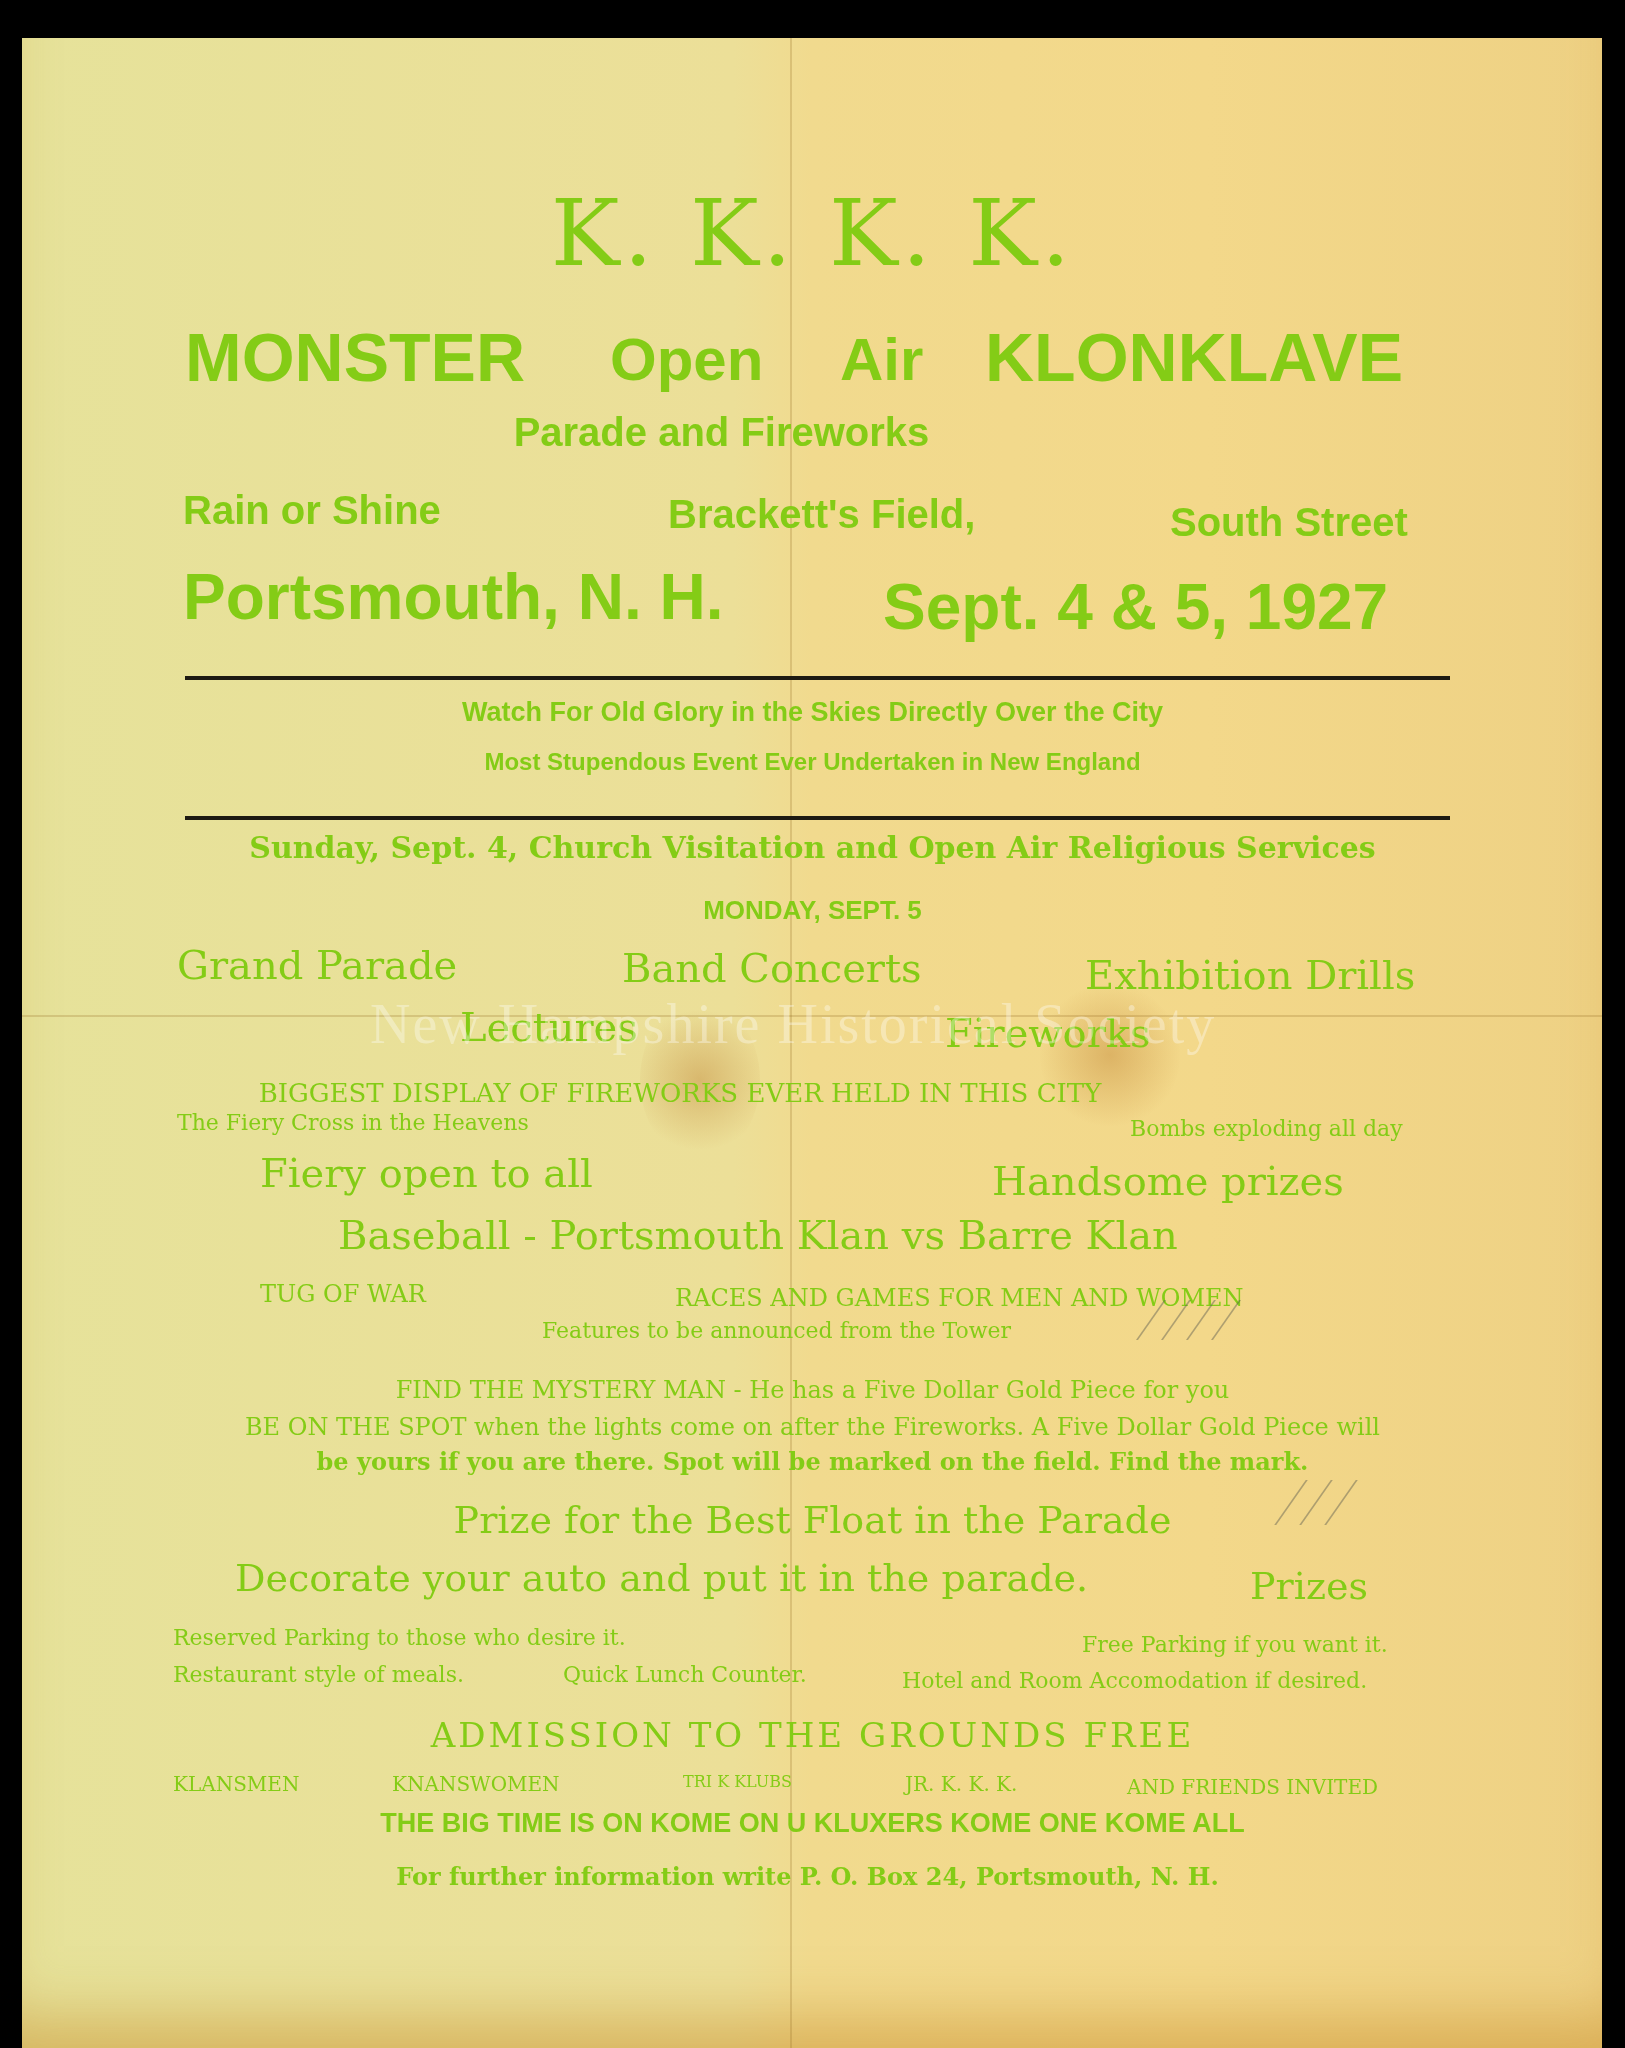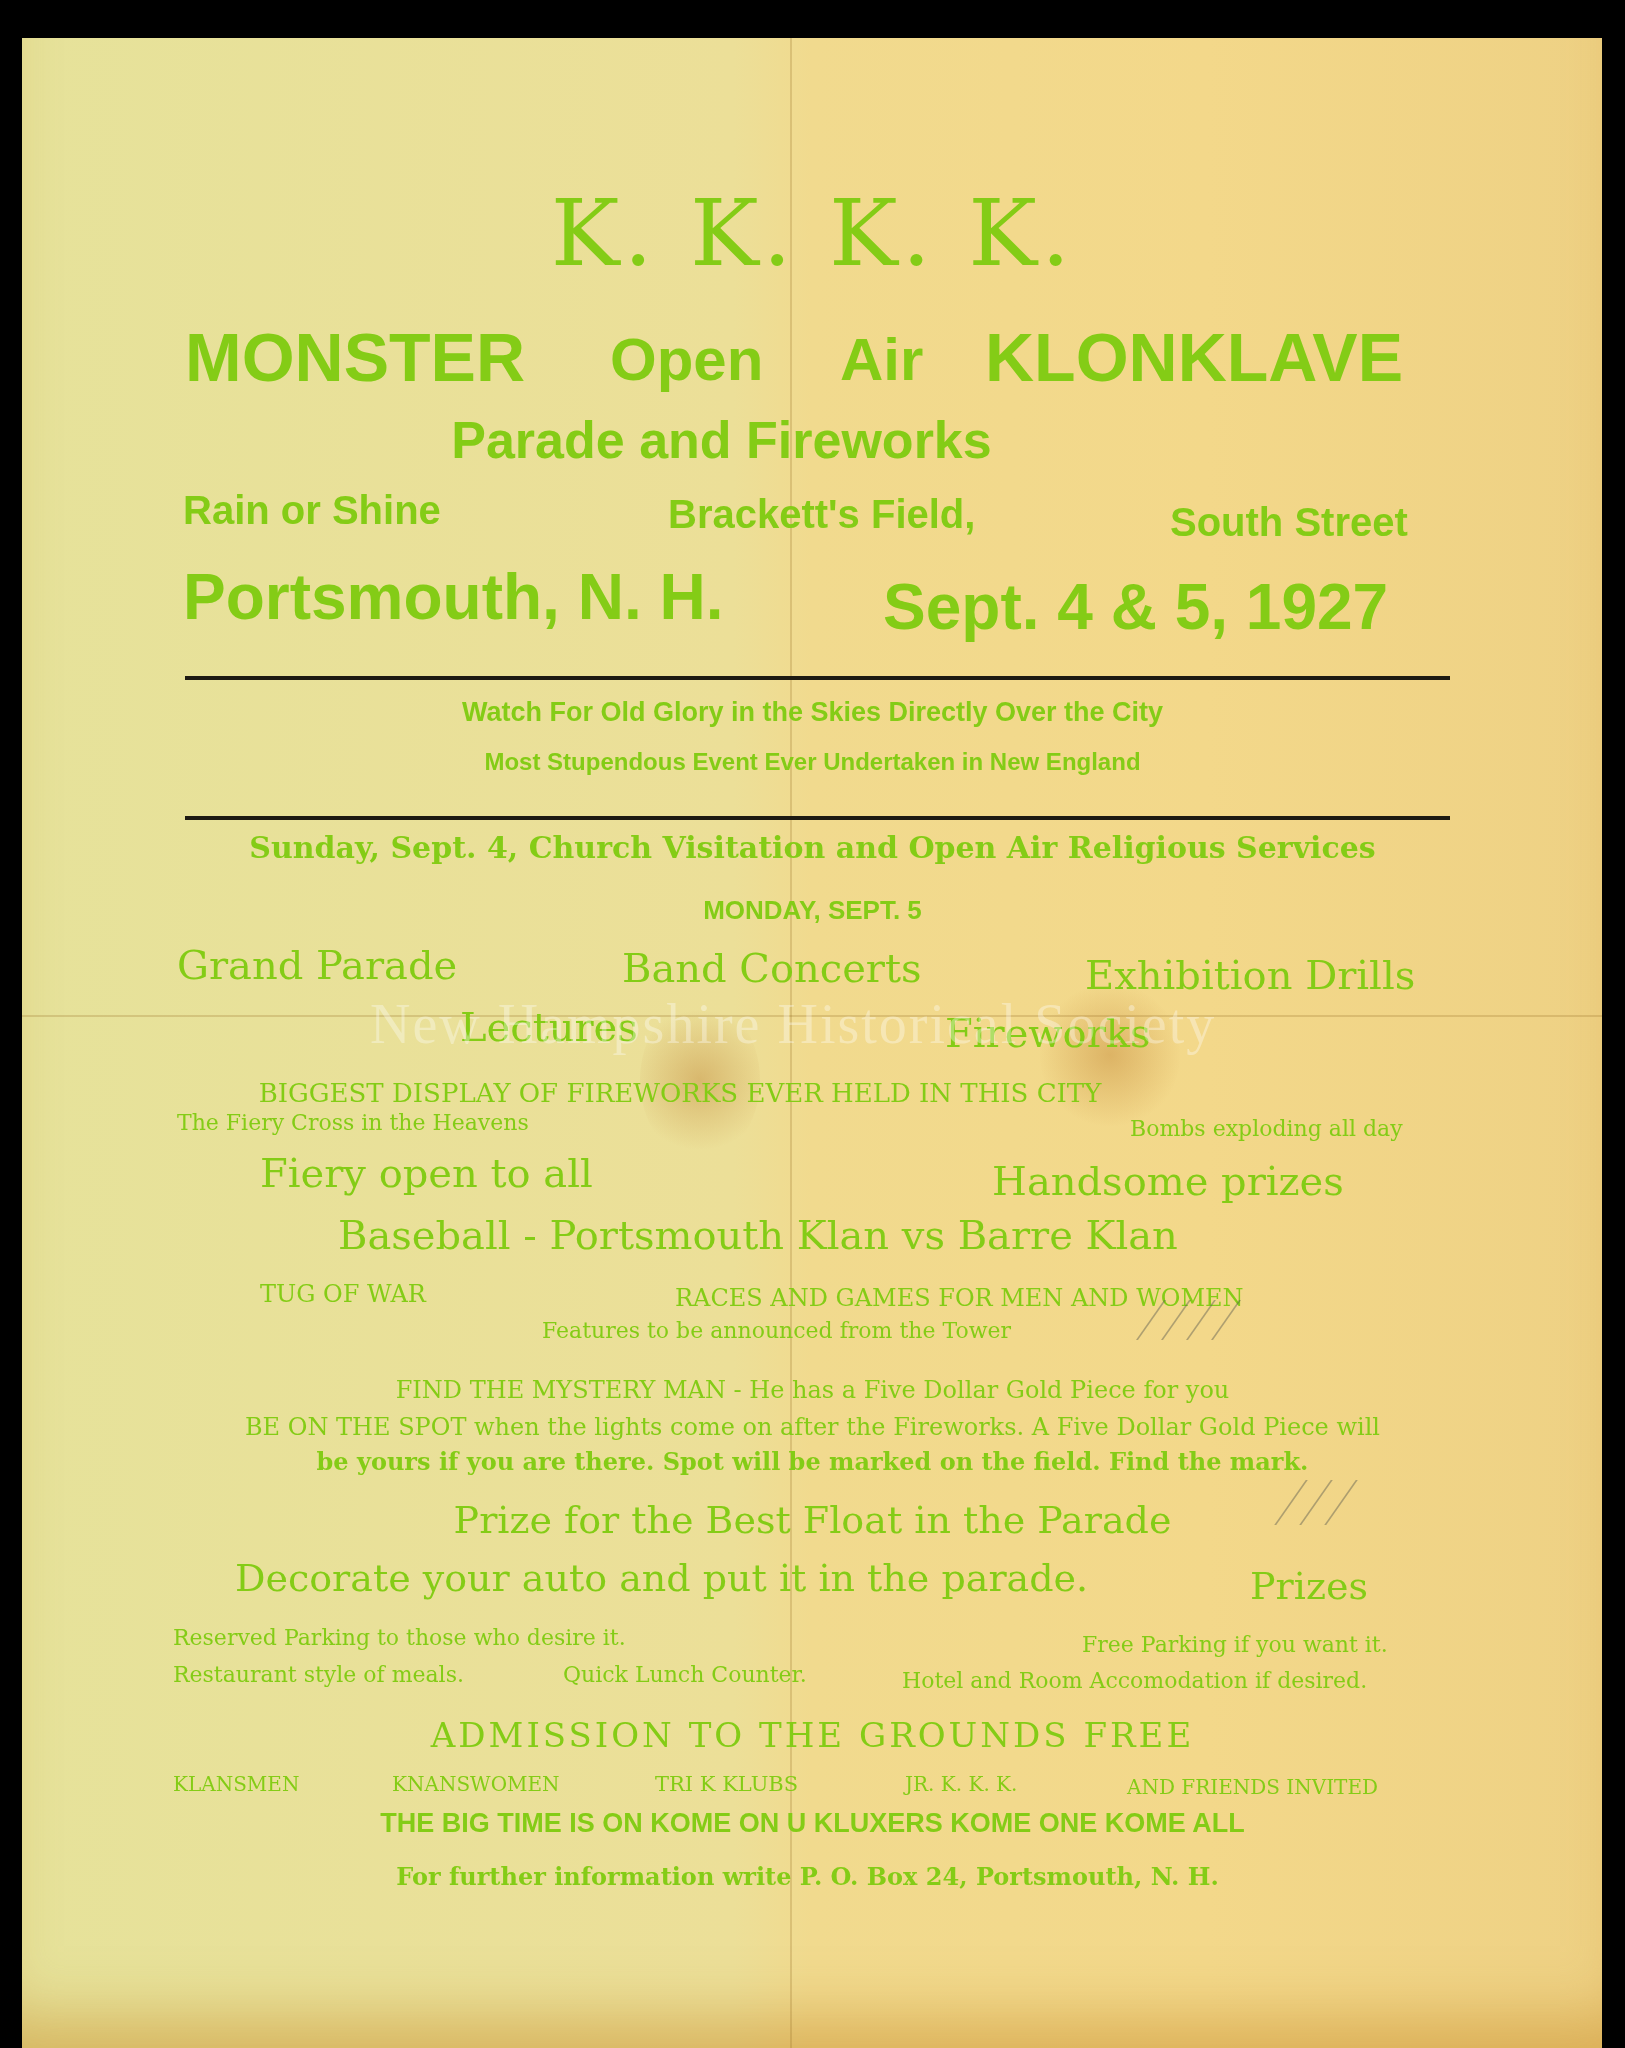--- a/index.html
+++ b/index.html
@@ -26,21 +26,21 @@
 <div class="stain" style="left:640px;top:1000px;width:120px;height:160px;"></div>
 <div class="stain" style="left:1040px;top:980px;width:140px;height:150px;"></div>
 
 <div class="line serif" style="left:0;width:1625px;top:180px;font-size:92px;letter-spacing:4px;">K. K. K. K.</div>
 
 <div class="line sans" style="left:185px;top:318px;font-size:68px;">MONSTER</div>
 <div class="line sans" style="left:610px;top:325px;font-size:60px;font-weight:bold;">Open</div>
 <div class="line sans" style="left:840px;top:325px;font-size:60px;">Air</div>
 <div class="line sans" style="left:985px;top:318px;font-size:68px;">KLONKLAVE</div>
 
-<div class="line sans" style="left:0;width:1443px;top:410px;font-size:52px;">Parade and Fireworks</div>
+<div class="line sans" style="left:0;width:1443px;top:410px;font-size:40px;">Parade and Fireworks</div>
 
 <div class="line sans" style="left:183px;top:488px;font-size:40px;">Rain or Shine</div>
 <div class="line sans" style="left:668px;top:492px;font-size:40px;">Brackett's Field,</div>
 <div class="line sans" style="left:1170px;top:500px;font-size:40px;">South Street</div>
 
 <div class="line sans" style="left:183px;top:560px;font-size:64px;">Portsmouth, N. H.</div>
 <div class="line sans" style="left:883px;top:570px;font-size:64px;text-align:right;">Sept. 4 &amp; 5, 1927</div>
 
 <div class="rule" style="top:676px;"></div>
 
@@ -84,21 +84,21 @@
 <div class="line serif" style="left:173px;top:1625px;font-size:22px;">Reserved Parking to those who desire it.</div>
 <div class="line serif" style="left:1082px;top:1632px;font-size:22px;">Free Parking if you want it.</div>
 <div class="line serif" style="left:173px;top:1662px;font-size:22px;">Restaurant style of meals.</div>
 <div class="line serif" style="left:563px;top:1662px;font-size:22px;">Quick Lunch Counter.</div>
 <div class="line serif" style="left:902px;top:1668px;font-size:22px;">Hotel and Room Accomodation if desired.</div>
 
 <div class="line serif" style="left:0;width:1625px;top:1715px;font-size:34px;letter-spacing:3px;">ADMISSION TO THE GROUNDS FREE</div>
 
 <div class="line serif" style="left:173px;top:1772px;font-size:20px;">KLANSMEN</div>
 <div class="line serif" style="left:392px;top:1772px;font-size:20px;">KNANSWOMEN</div>
-<div class="line serif" style="left:655px;top:1772px;font-size:21px;">TRI K KLUBS</div>
+<div class="line serif" style="left:683px;top:1772px;font-size:16px;">TRI K KLUBS</div>
 <div class="line serif" style="left:905px;top:1772px;font-size:20px;">JR. K. K. K.</div>
 <div class="line serif" style="left:1127px;top:1775px;font-size:20px;">AND FRIENDS INVITED</div>
 
 <div class="line sans" style="left:0;width:1625px;top:1808px;font-size:27px;">THE BIG TIME IS ON  KOME ON U KLUXERS  KOME ONE  KOME ALL</div>
 
 <div class="line serif" style="left:0;width:1615px;top:1862px;font-size:24px;font-weight:bold;">For further information write P. O. Box 24, Portsmouth, N. H.</div>
 
 <div>
   <div class="tally" style="left:1150px;top:1300px;height:40px;"></div>
   <div class="tally" style="left:1175px;top:1300px;height:40px;"></div>

